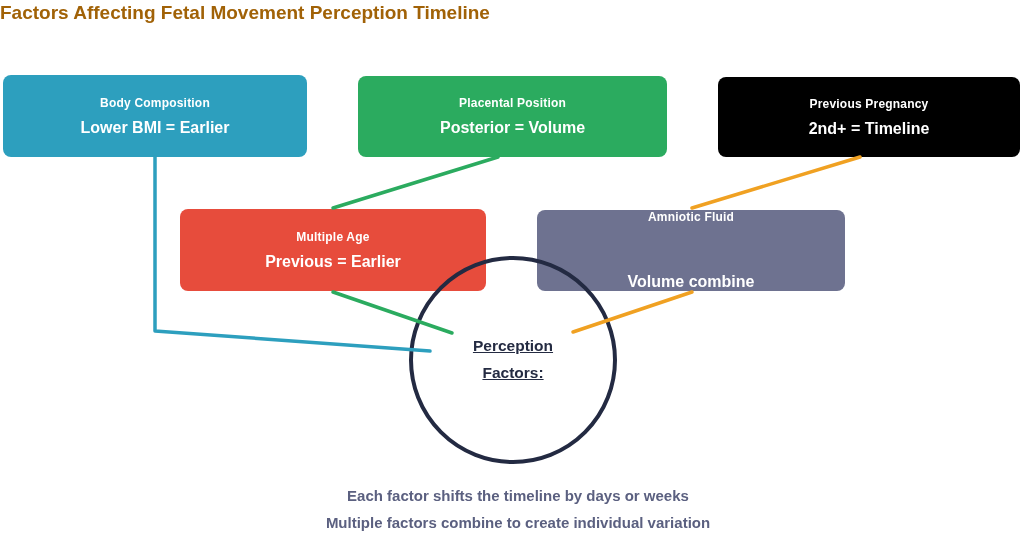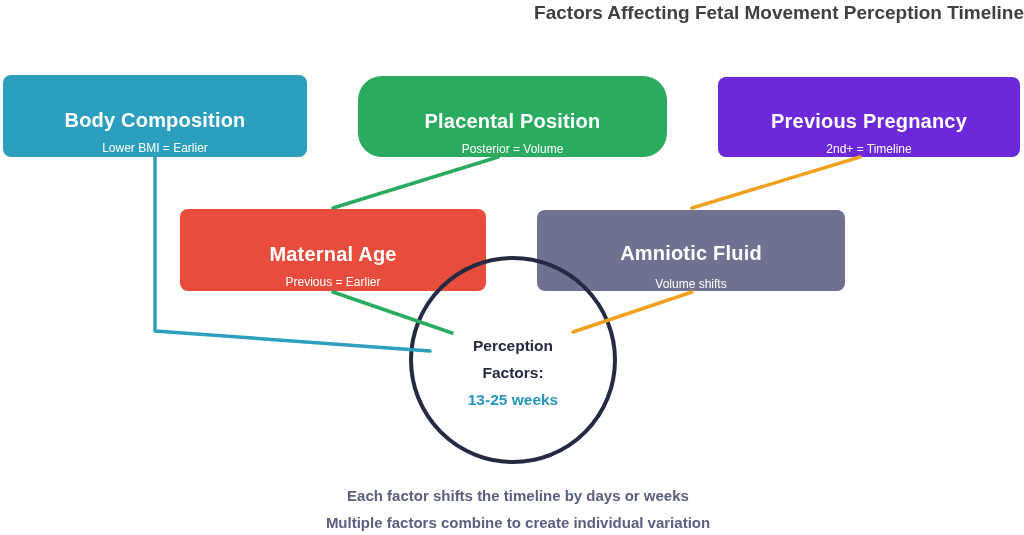--- a/index.html
+++ b/index.html
@@ -7,41 +7,41 @@
     position: relative;
     width: 1024px;
     height: 535px;
     background: #ffffff;
     overflow: hidden;
     font-family: "Liberation Sans", sans-serif;
   }
   .diagram-title {
     position: absolute;
     top: 2px; left: 0; width: 1024px;
-    text-align: right;
+    text-align: left;
     font-size: 19px;
     font-weight: bold;
-    color: #404040;
+    color: #a16207;
     z-index: 40;
   }
   .node {
     position: absolute;
     border-radius: 8px;
     color: #ffffff;
     display: flex;
     flex-direction: column;
     align-items: center;
     justify-content: center;
     gap: 9px;
     z-index: 20;
   }
-  .node .node-title { font-size: 20px; font-weight: bold; letter-spacing: .2px; margin-top: 32px; }
-  .node .node-subtitle { font-size: 12px; font-weight: normal; }
+  .node .node-title { font-size: 12px; font-weight: bold; letter-spacing: .2px; }
+  .node .node-subtitle { font-size: 16px; font-weight: bold; }
   #node-0 { left: 3px;   top: 75px;  width: 304px; height: 82px; }
-  #node-1 { left: 358px; top: 76px;  width: 309px; height: 81px; border-radius: 24px; }
+  #node-1 { left: 358px; top: 76px;  width: 309px; height: 81px; }
   #node-2 { left: 718px; top: 77px;  width: 302px; height: 80px; }
   #node-3 { left: 180px; top: 209px; width: 306px; height: 82px; }
   #node-4 { left: 537px; top: 210px; width: 308px; height: 81px; }
   #center-circle {
     position: absolute;
     left: 409px; top: 256px;
     width: 208px; height: 208px;
     box-sizing: border-box;
     border: 4px solid #232a42;
     border-radius: 50%;
@@ -86,38 +86,37 @@
   <div class="diagram-title">Factors Affecting Fetal Movement Perception Timeline</div>
 
   <div class="node" id="node-0" style="background: rgb(45, 159, 190);">
     <div class="node-title">Body Composition</div>
     <div class="node-subtitle">Lower BMI = Earlier</div>
   </div>
   <div class="node" id="node-1" style="background: rgb(43, 171, 95);">
     <div class="node-title">Placental Position</div>
     <div class="node-subtitle">Posterior = Volume</div>
   </div>
-  <div class="node" id="node-2" style="background: #6d28d9;">
+  <div class="node" id="node-2" style="background: #000000;">
     <div class="node-title">Previous Pregnancy</div>
     <div class="node-subtitle">2nd+ = Timeline</div>
   </div>
   <div class="node" id="node-3" style="background: rgb(231, 76, 60);">
-    <div class="node-title">Maternal Age</div>
+    <div class="node-title">Multiple Age</div>
     <div class="node-subtitle">Previous = Earlier</div>
   </div>
   <div class="node" id="node-4" style="background: rgb(110, 114, 144); justify-content: space-between;">
     <div class="node-title">Amniotic Fluid</div>
-    <div class="node-subtitle">Volume shifts</div>
+    <div class="node-subtitle">Volume combine</div>
   </div>
 
   <div id="center-circle" style="border-color: rgb(35, 42, 66);"></div>
-  <div id="center-label" style="color: rgb(36, 43, 66);">
+  <div id="center-label" style="color: rgb(36, 43, 66); text-decoration: underline;">
     <span>Perception</span><br>
     <span>Factors:</span>
-    <span class="accent" id="center-accent" style="color: rgb(37, 150, 190);">13-25 weeks</span>
   </div>
 
   <svg id="edge-layer" width="1024" height="535" viewBox="0 0 1024 535">
       <polyline points="155,157 155,331 430,351" fill="none" stroke="#2d9fbe" stroke-width="3.5" stroke-linecap="round" stroke-linejoin="round"></polyline>
       <polyline points="498,157 333,208" fill="none" stroke="#2bab5f" stroke-width="3.5" stroke-linecap="round" stroke-linejoin="round"></polyline>
       <polyline points="333,292 452,333" fill="none" stroke="#2bab5f" stroke-width="3.5" stroke-linecap="round" stroke-linejoin="round"></polyline>
       <polyline points="860,157 692,208" fill="none" stroke="#f0a122" stroke-width="3.5" stroke-linecap="round" stroke-linejoin="round"></polyline>
       <polyline points="692,292 573,332" fill="none" stroke="#f0a122" stroke-width="3.5" stroke-linecap="round" stroke-linejoin="round"></polyline>
     </svg>
 

